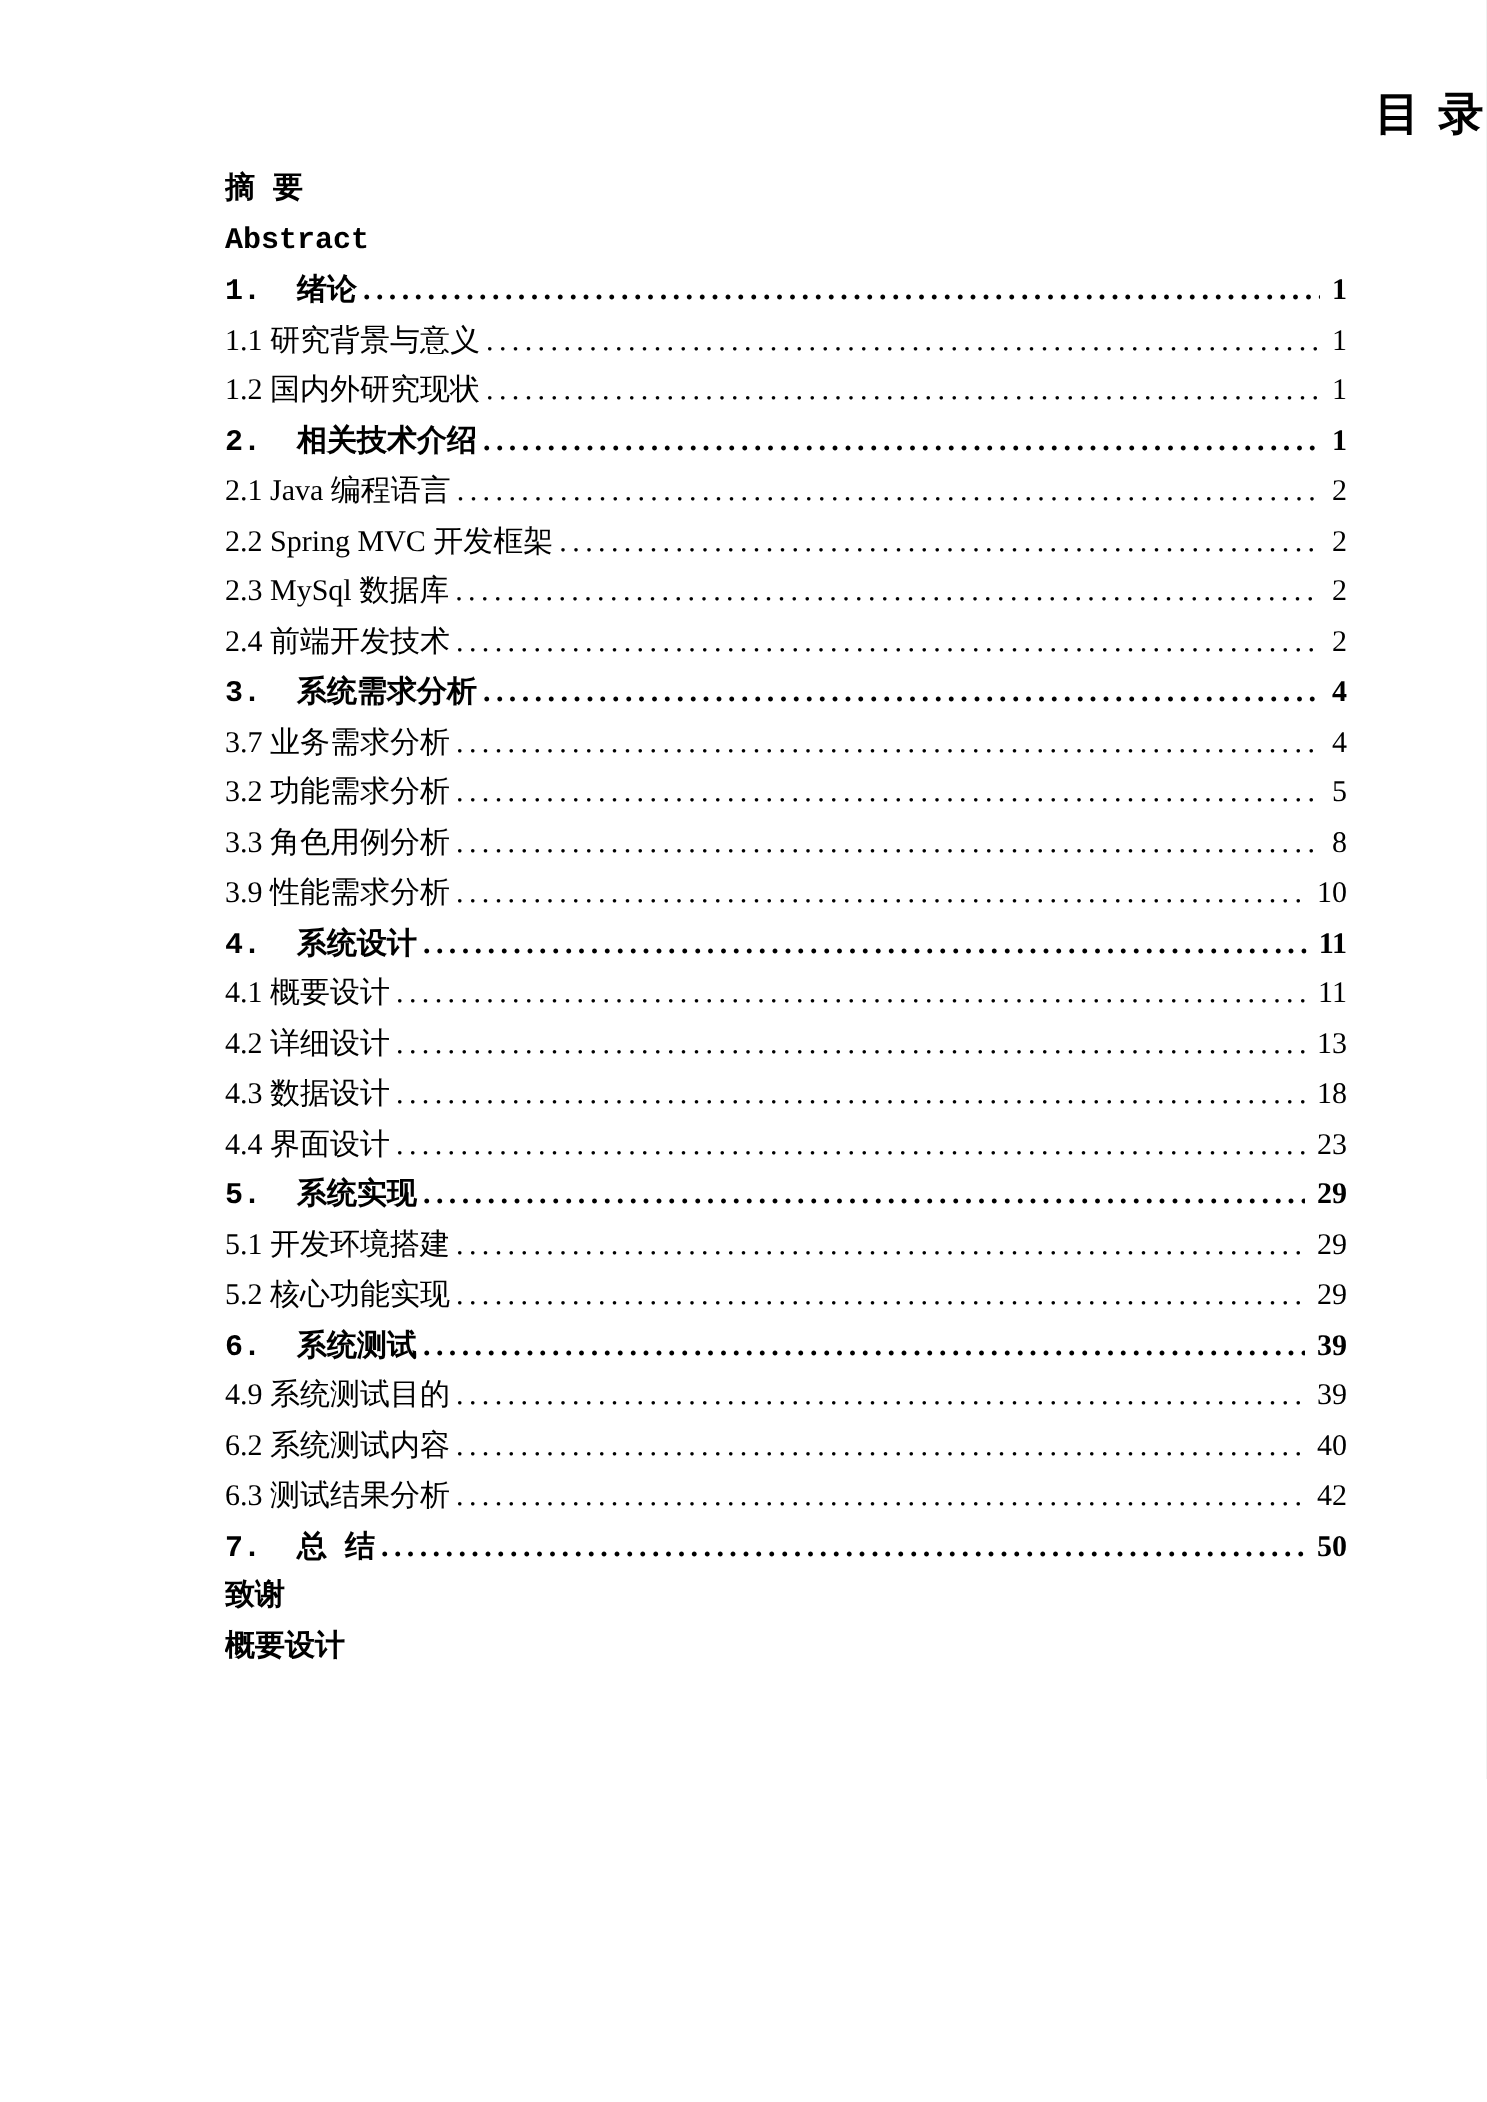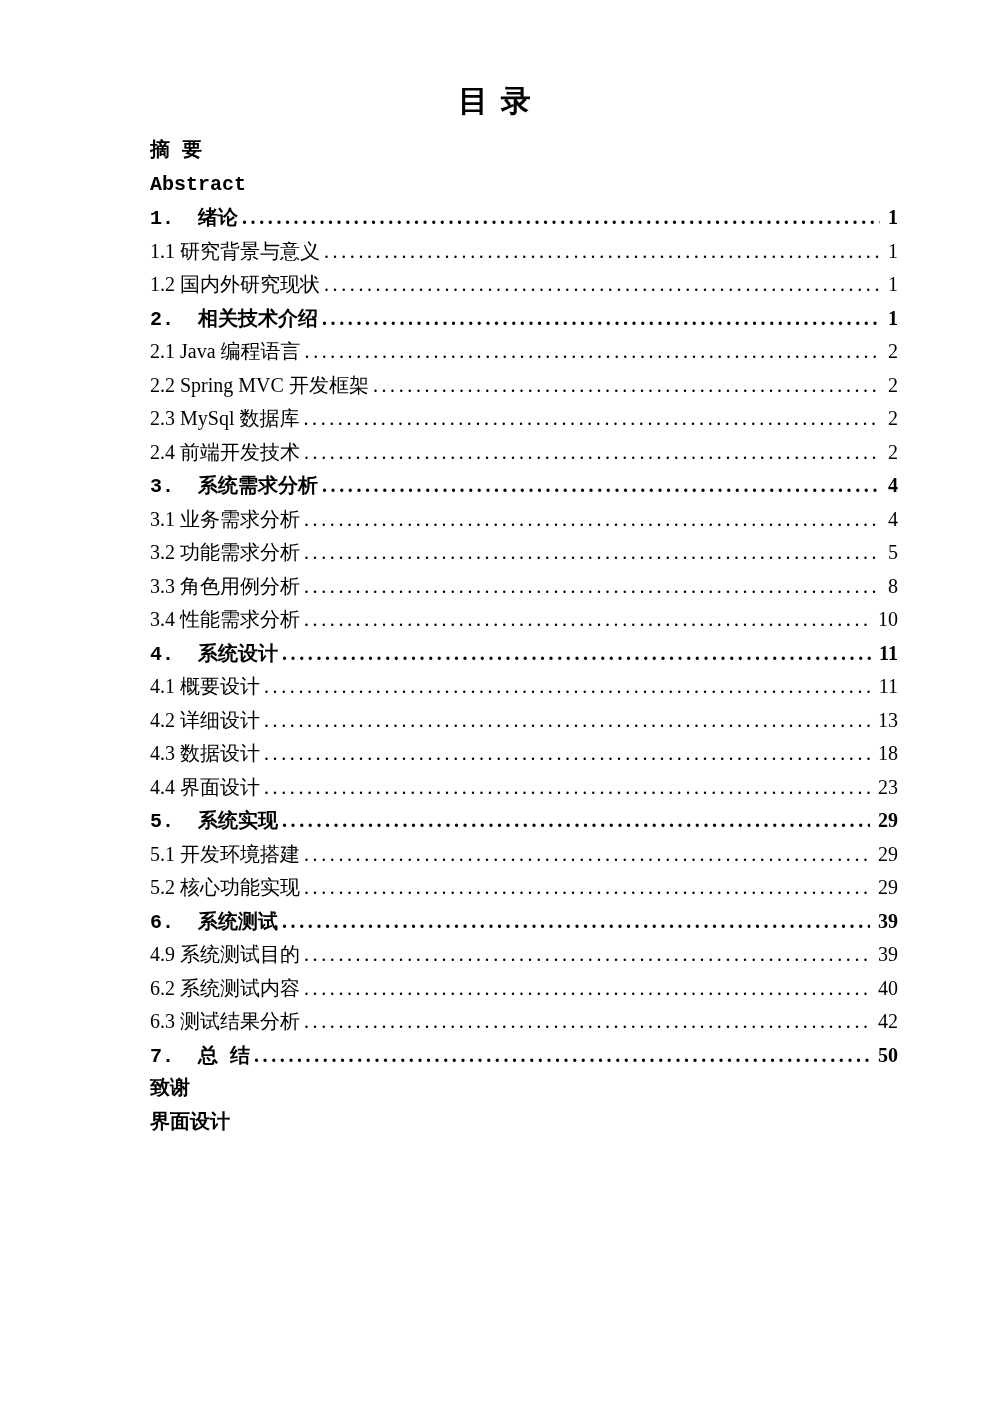--- a/index.html
+++ b/index.html
@@ -11,24 +11,24 @@
     position: relative;
     width: 991px;
     height: 1401px;
     margin: 0 auto;
     background: #ffffff;
     color: #000000;
     overflow: hidden;
     font-family: "Liberation Serif", "DejaVu Serif", serif;
   }
   .doc-title {
-    margin-top: 80px;
+    margin-top: 56px;
     height: 42px;
     line-height: 42px;
-    text-align: center;
+    text-align: right;
     font-size: 30px;
     font-weight: bold;
     font-family: "Liberation Sans", "DejaVu Sans", sans-serif;
     letter-spacing: 2px;
   }
   .toc-list {
     list-style: none;
     margin: 12px 93px 0 150px;
     padding: 0;
   }
@@ -129,36 +129,36 @@
     <span class="label">2.4 前端开发技术</span>
     <span class="leader"></span>
     <span class="page-num">2</span>
   </li>
       <li class="toc-row lvl1">
     <span class="label">3.  系统需求分析</span>
     <span class="leader"></span>
     <span class="page-num">4</span>
   </li>
       <li class="toc-row lvl2">
-    <span class="label">3.1 业务需求分析</span>
+    <span class="label">3.7 业务需求分析</span>
     <span class="leader"></span>
     <span class="page-num">4</span>
   </li>
       <li class="toc-row lvl2">
     <span class="label">3.2 功能需求分析</span>
     <span class="leader"></span>
     <span class="page-num">5</span>
   </li>
       <li class="toc-row lvl2">
     <span class="label">3.3 角色用例分析</span>
     <span class="leader"></span>
     <span class="page-num">8</span>
   </li>
       <li class="toc-row lvl2">
-    <span class="label">3.4 性能需求分析</span>
+    <span class="label">3.9 性能需求分析</span>
     <span class="leader"></span>
     <span class="page-num">10</span>
   </li>
       <li class="toc-row lvl1">
     <span class="label">4.  系统设计</span>
     <span class="leader"></span>
     <span class="page-num">11</span>
   </li>
       <li class="toc-row lvl2">
     <span class="label">4.1 概要设计</span>
@@ -218,17 +218,17 @@
       <li class="toc-row lvl1">
     <span class="label">7.  总 结</span>
     <span class="leader"></span>
     <span class="page-num">50</span>
   </li>
       <li class="toc-row lvl1">
     <span class="label">致谢</span>
 
   </li>
       <li class="toc-row lvl1">
-    <span class="label">界面设计</span>
+    <span class="label">概要设计</span>
 
   </li>
     </ul>
 </div>
 
 </body></html>

